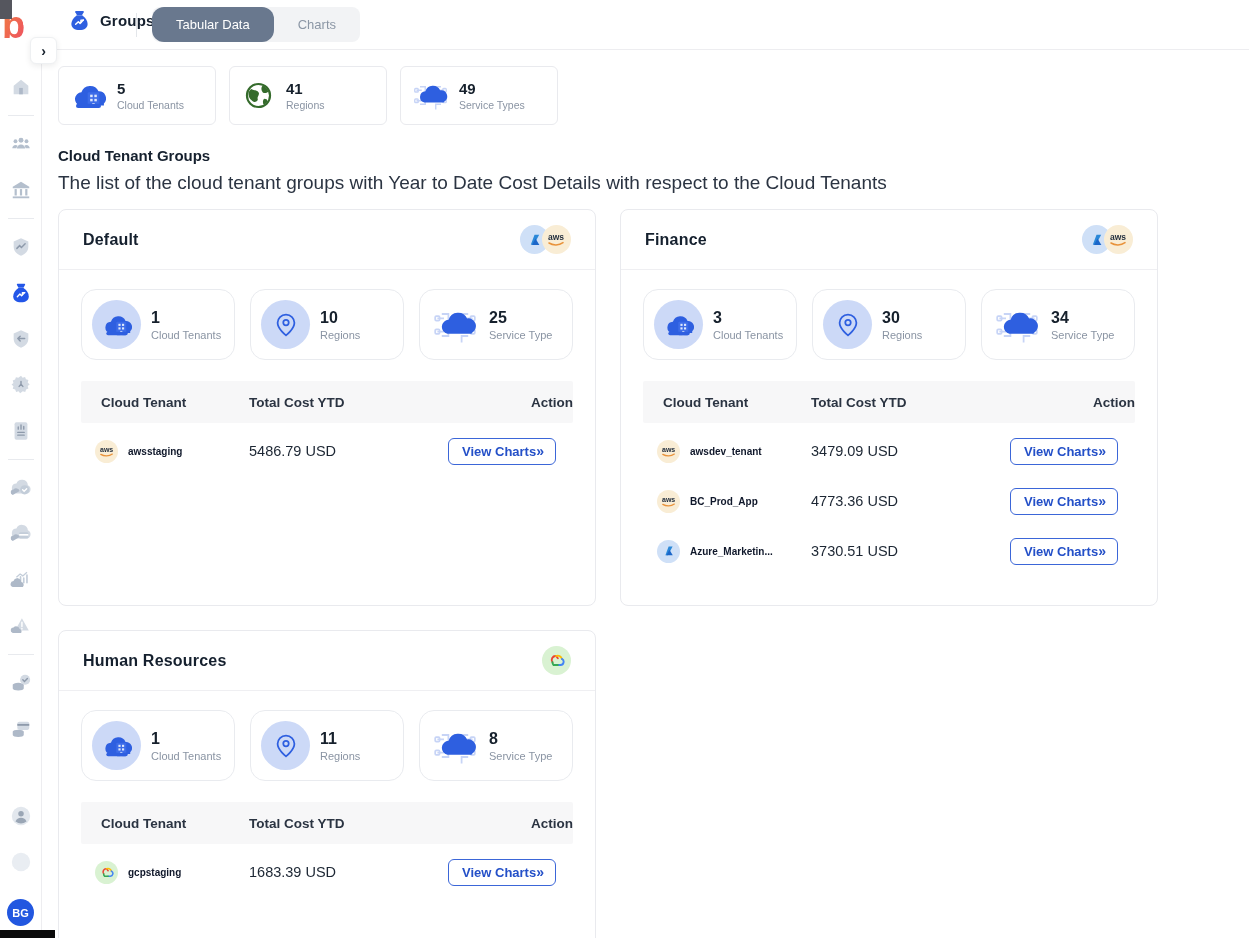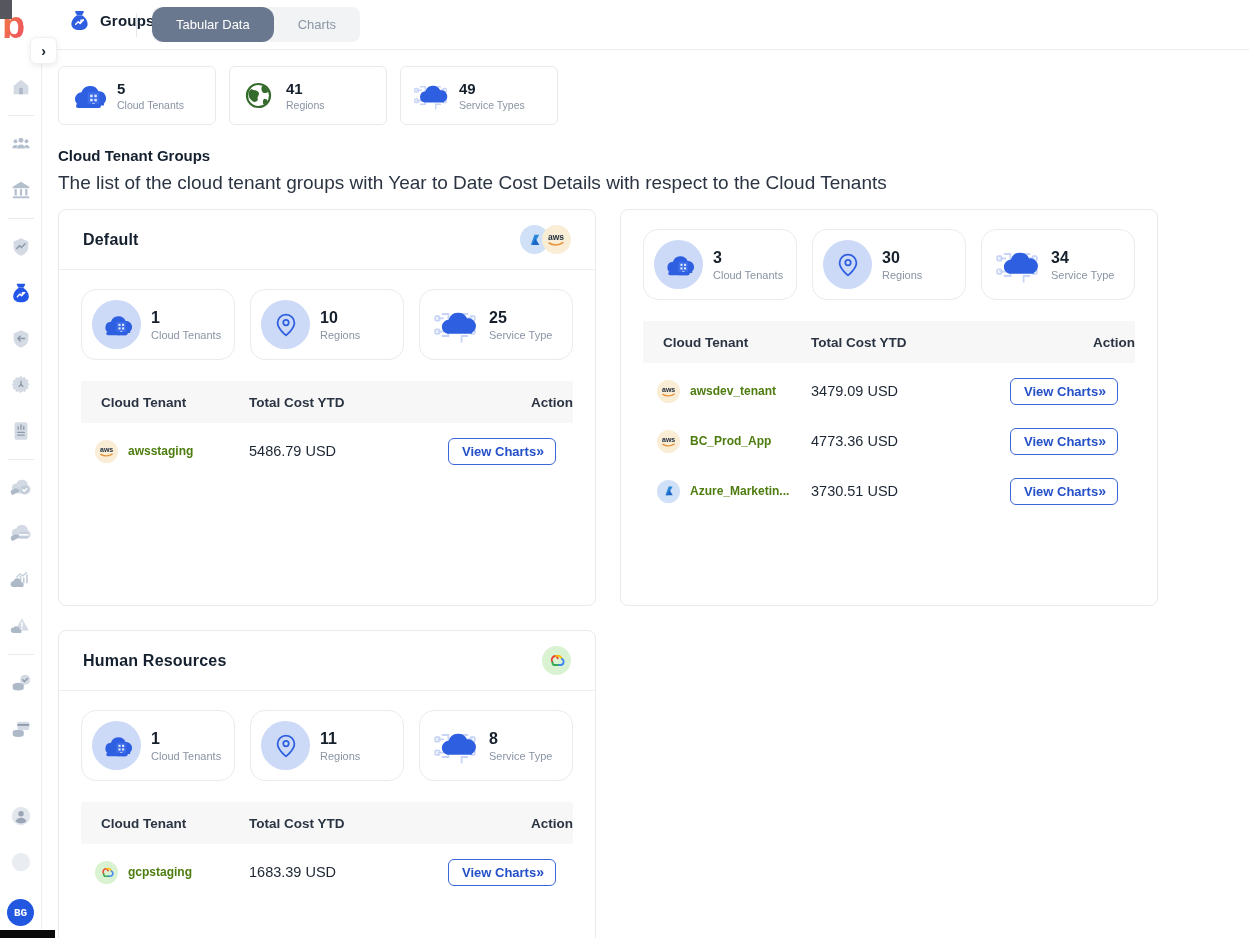--- a/index.html
+++ b/index.html
@@ -20,21 +20,21 @@
   .topbar-divider { position:absolute; left:136px; top:13px; width:1px; height:24px; background:#e3e6ea; }
   .tabbar { position:absolute; left:152px; top:7px; height:35px; background:#f2f3f5; border-radius:8px; display:flex; align-items:stretch; }
   .tab { display:flex; align-items:center; padding:0 24px; font-size:13px; border-radius:12px; color:#8b96a5; font-weight:normal; cursor:pointer; }
   .tab.active { background:#69788e; color:#fff; }
   .collapse-btn { position:absolute; left:30px; top:37px; width:27px; height:27px; background:#fff; border:1px solid #eef0f2;
     border-radius:6px; box-shadow:0 2px 6px rgba(0,0,0,.08); display:flex; align-items:center; justify-content:center;
     font-size:14px; font-weight:bold; color:#16202c; z-index:20; cursor:pointer; }
 
   
   .sidebar { position:absolute; left:0; top:50px; width:42px; height:888px; background:#fff; border-right:1px solid #ededf0; z-index:5;
-    display:flex; flex-direction:column; align-items:center; padding-top:14px;font-family:Liberation Mono, monospace; }
+    display:flex; flex-direction:column; align-items:center; padding-top:14px; }
   .snav { width:42px; display:flex; flex-direction:column; align-items:center; }
   .sicon { width:24px; height:24px; margin:11px 0; display:flex; align-items:center; justify-content:center; cursor:pointer; }
   .sicon svg { width:22px; height:22px; }
   .sdivider { width:26px; height:1px; background:#e8eaee; margin:5px 0; }
   .sidebar-bottom { margin-top:auto; display:flex; flex-direction:column; align-items:center; padding-bottom:12px; }
   .avatar { width:27px; height:27px; border-radius:50%; background:#2257e0; color:#fff; font-size:11px; font-weight:bold;
     display:flex; align-items:center; justify-content:center; margin-top:14px; cursor:pointer; }
 
   
   .main { position:absolute; left:42px; top:50px; width:1207px; height:888px; padding:16px 0 0 16px; }
@@ -71,21 +71,21 @@
   .t-head { display:grid; grid-template-columns:168px 182px 1fr; background:#f7f7f8; height:42px; align-items:center; border-radius:2px; }
   .t-head .th { font-size:13.5px; font-weight:bold; color:#2b3442; }
   .t-head .th:first-child { padding-left:20px; }
   .t-head .th.action { text-align:right; }
   .t-row { display:grid; grid-template-columns:168px 182px 1fr; height:44px; align-items:center; margin-top:6px; }
   .tenant-cell { display:flex; align-items:center; gap:10px; padding-left:14px; }
   .mini-badge { width:23px; height:23px; border-radius:50%; display:flex; align-items:center; justify-content:center; flex:none; }
   .mini-badge.aws { background:#f9edd5; }
   .mini-badge.azure { background:#cfe0f7; }
   .mini-badge.gcp { background:#d9f2d2; }
-  .tenant-name { font-size:12px; font-weight:bold; color:#4d7c0f; white-space:nowrap; }
+  .tenant-name { font-size:10px; font-weight:bold; color:#0f172a; white-space:nowrap; }
   .cost-cell { font-size:14.5px; color:#1c2633; }
   .action-cell { display:flex; justify-content:center; }
   .view-charts-btn { background:#fff; border:1px solid #3b66d8; color:#2450c8; border-radius:6px; height:27px; padding:0 13px;
     font-size:13px; font-weight:bold; display:flex; align-items:center; cursor:pointer;
     font-family:"Liberation Sans","DejaVu Sans",sans-serif; }
   .view-charts-btn .chev { font-size:14px; letter-spacing:-2px; }
 </style>
 </head>
 <body>
 
@@ -417,20 +417,35 @@
                   <span>View Charts</span>
                   <span class="chev">»</span>
                 </button>
               </div>
             </div>
           </div>
         </div>
       </div>
 
       <div class="group-card">
+        <div class="group-header">
+          <span class="group-title">Finance</span>
+          <div class="provider-badges">
+            <div class="pbadge azure">
+                <svg width="14" height="14" viewBox="0 0 16 14">
+                  <use href="#azureGlyph"></use>
+                </svg>
+              </div>
+            <div class="pbadge aws">
+                <svg width="17" height="13" viewBox="0 0 17 13">
+                  <use href="#awsGlyph"></use>
+                </svg>
+              </div>
+          </div>
+        </div>
         <div class="group-body">
           <div class="stats-row">
             <div class="stat-box">
               <div class="stat-circle">
                   <svg width="30" height="27" viewBox="0 0 42 36">
                     <use href="#cloudTenant"></use>
                   </svg>
                 </div>
               <div>
                   <div class="val">3</div>

